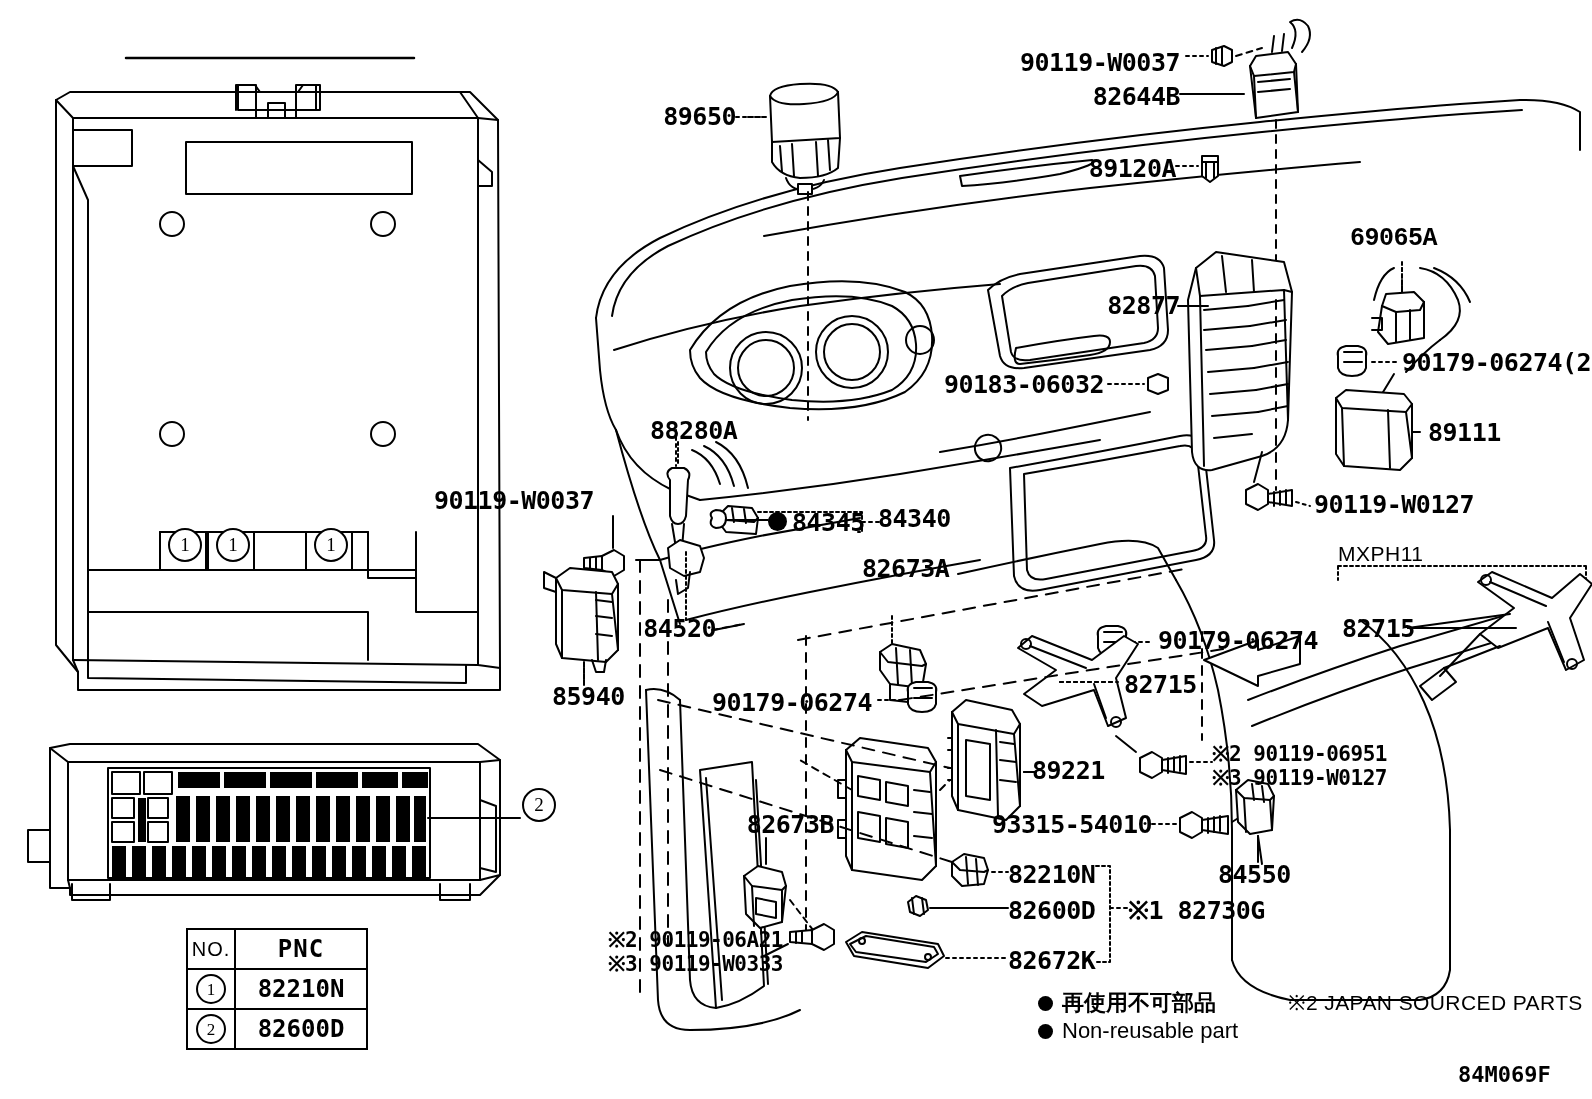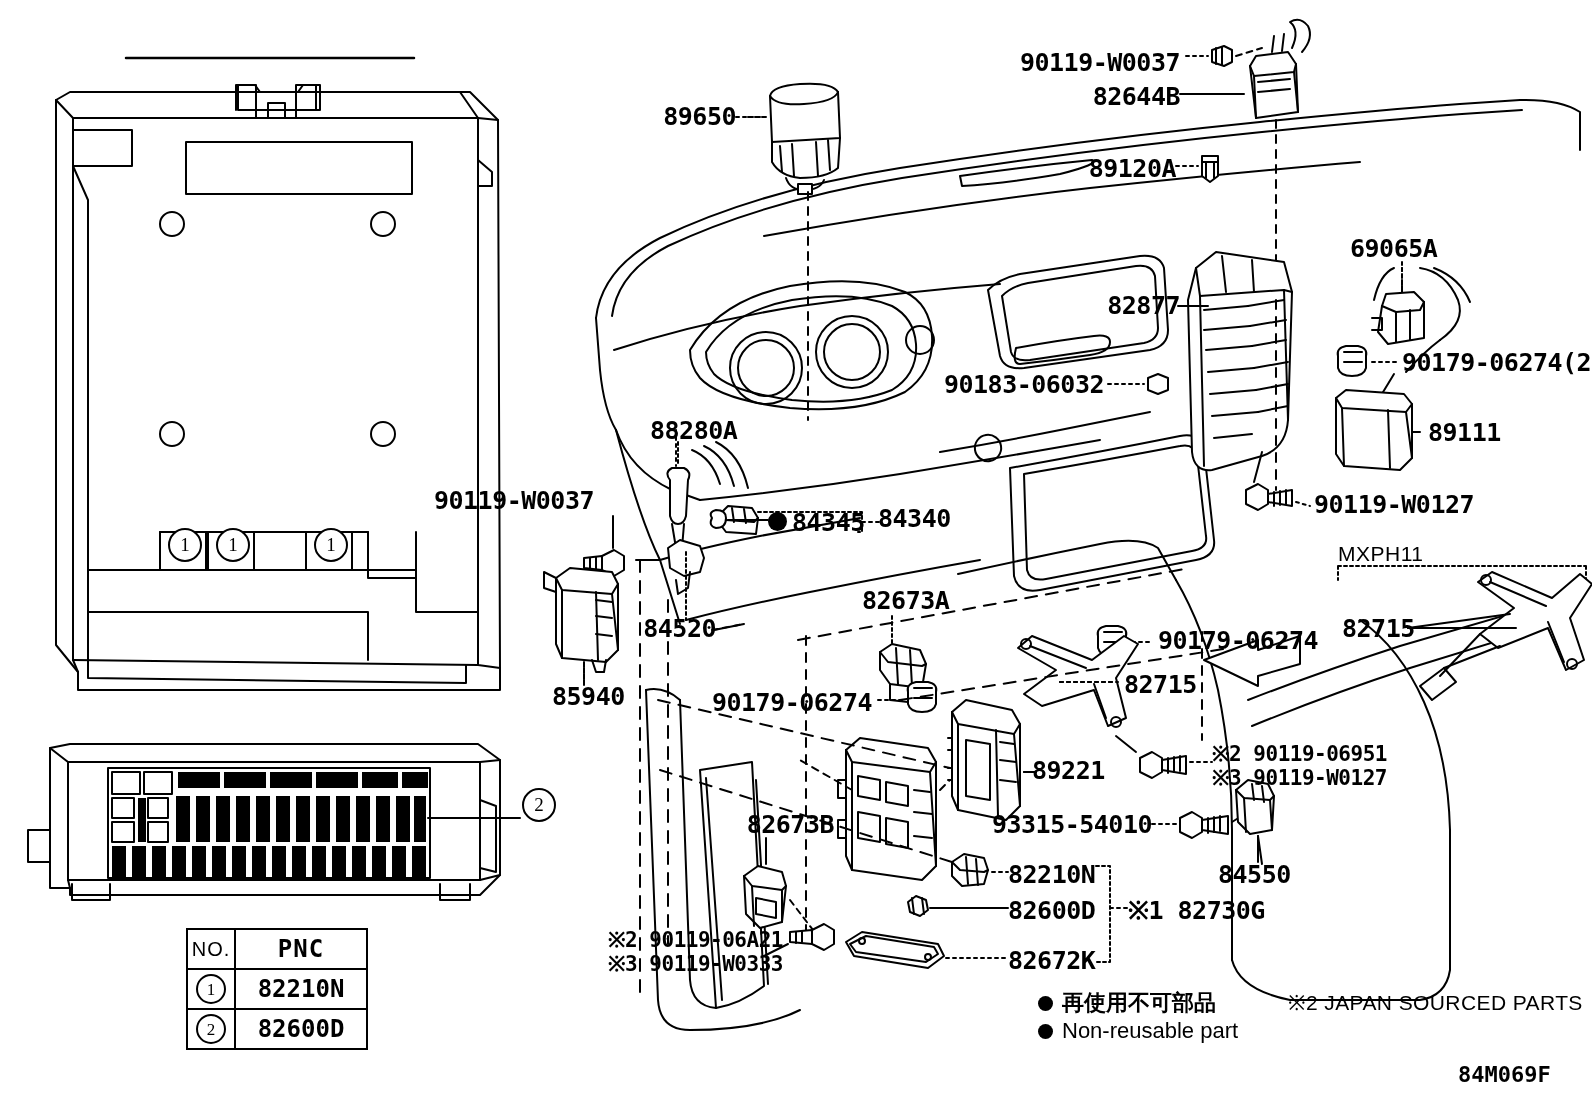--- a/index.html
+++ b/index.html
@@ -557,36 +557,36 @@
 
     </g>
   </svg>
 
 
   <div class="lbl r" style="left:536px; top:104px; width:200px;">89650</div>
   <div class="lbl r" style="left:1000px; top:50px; width:180px;">90119-W0037</div>
   <div class="lbl r" style="left:1080px; top:84px; width:100px;">82644B</div>
   <div class="lbl r" style="left:1046px; top:156px; width:130px;">89120A</div>
 
-  <div class="lbl" style="left:1350px; top:236px;">69065A</div>
+  <div class="lbl" style="left:1350px; top:226px;font-family:Liberation Mono, monospace;">69065A</div>
   <div class="lbl r" style="left:1030px; top:293px; width:150px;">82877</div>
   <div class="lbl" style="left:1402px; top:350px;">90179-06274(2)</div>
   <div class="lbl r" style="left:940px; top:372px; width:164px;">90183-06032</div>
   <div class="lbl" style="left:1428px; top:420px;">89111</div>
   <div class="lbl" style="left:1314px; top:492px;">90119-W0127</div>
 
   <div class="lbl" style="left:650px; top:418px;">88280A</div>
   <div class="lbl r" style="left:414px; top:488px; width:180px;">90119-W0037</div>
   <div class="blkdot" style="left:768px; top:512px;"></div>
   <div class="lbl" style="left:792px; top:510px;">84345</div>
   <div class="lbl" style="left:878px; top:506px;">84340</div>
   <div class="lbl r" style="left:570px; top:616px; width:146px;">84520</div>
   <div class="lbl" style="left:552px; top:684px;">85940</div>
 
-  <div class="lbl" style="left:862px; top:588px;">82673A</div>
+  <div class="lbl" style="left:862px; top:556px;">82673A</div>
   <div class="lbl" style="left:1158px; top:628px;">90179-06274</div>
   <div class="lbl" style="left:1124px; top:672px;">82715</div>
   <div class="lbl r" style="left:700px; top:690px; width:172px;">90179-06274</div>
   <div class="lbl r" style="left:714px; top:812px; width:120px;">82673B</div>
   <div class="lbl" style="left:1032px; top:758px;">89221</div>
   <div class="lbl r" style="left:976px; top:812px; width:176px;">93315-54010</div>
   <div class="lbl" style="left:1218px; top:862px;">84550</div>
 
   <div class="lbl" style="left:1212px; top:744px; font-size:21px;">※2 90119-06951</div>
   <div class="lbl" style="left:1212px; top:768px; font-size:21px;">※3 90119-W0127</div>

